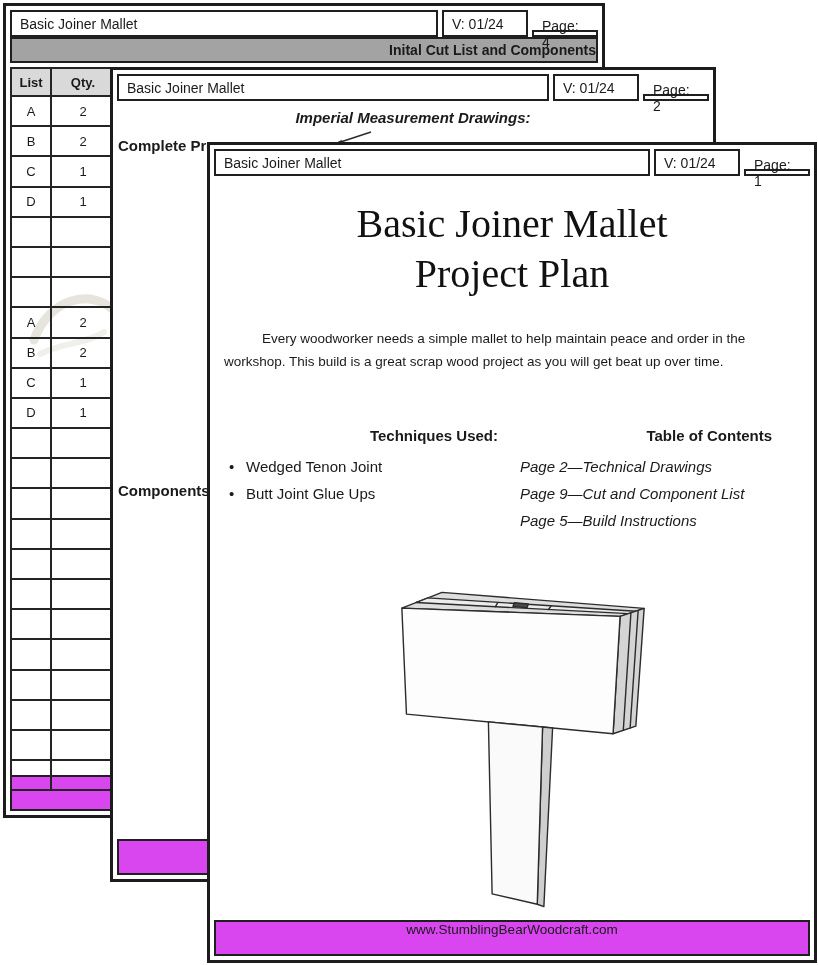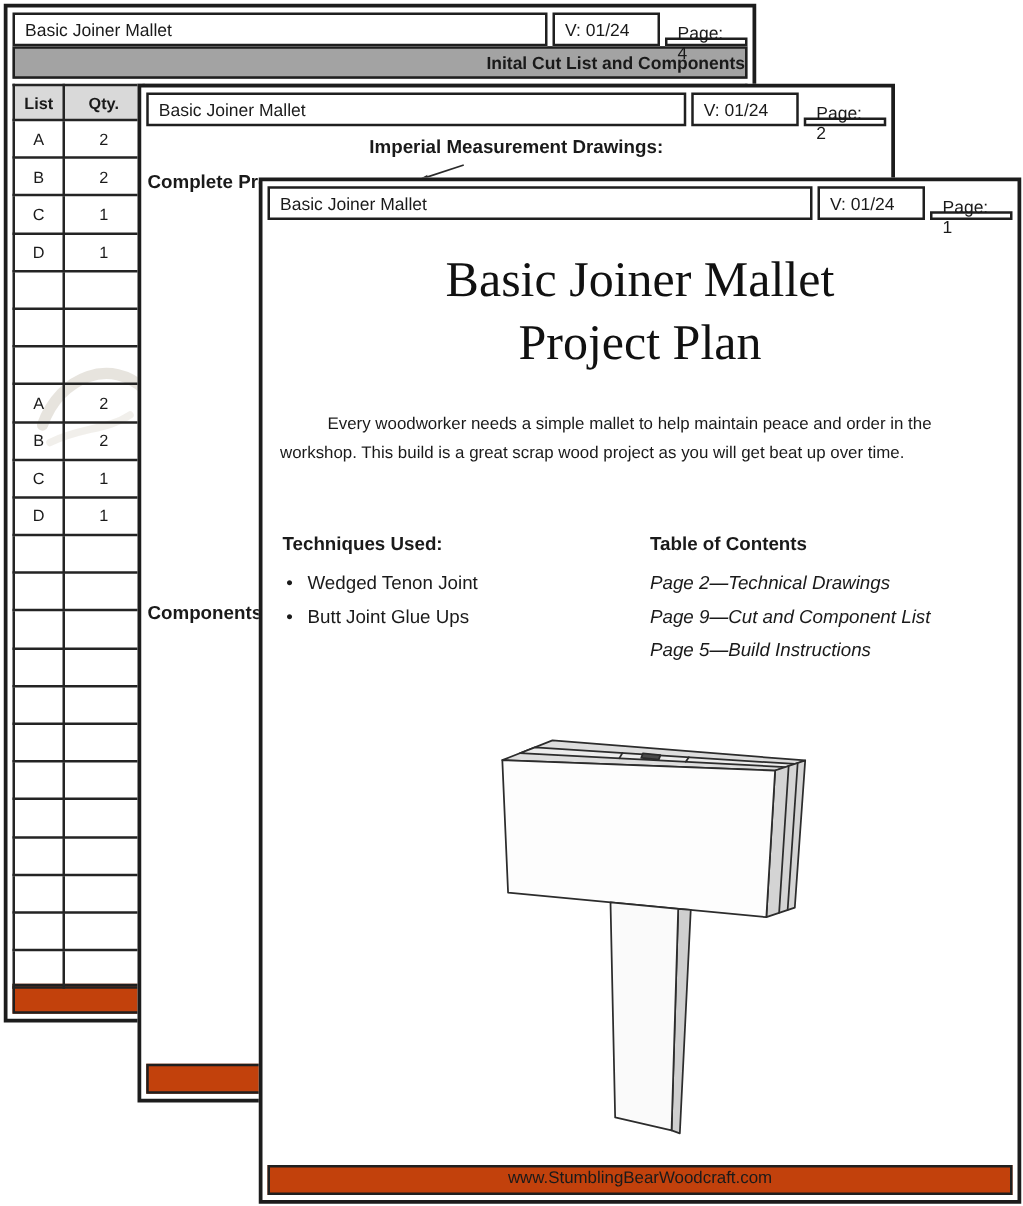--- a/index.html
+++ b/index.html
@@ -15,56 +15,56 @@
   .page1 { left:207px; top:142px; width:610px; height:821px; z-index:3; }
 
   
   .doc-header { display:flex; gap:4px; height:27px; font-size:14px; }
   .doc-header > div { border:2px solid #1f1f1f; display:flex; align-items:center; background:#fff; }
   .hd-title { flex:1; padding:0 8px; }
   .hd-ver   { width:86px; padding:0 8px; }
   .hd-page  { width:66px; padding:0 8px;margin-top:20px; }
 
   
-  .doc-footer { position:absolute; left:0; right:0; bottom:0; height:24px;
-    border:2px solid #1f1f1f; background:#c2410c; text-align:center;
+  .doc-footer { position:absolute; left:0; right:0; bottom:0; height:36px;
+    border:2px solid #1f1f1f; background:#d946ef; text-align:center;
     font-size:13.5px; line-height:16px; }
 
   
   .band { margin-top:0; height:26px; border:2px solid #1f1f1f; background:#a3a3a3;
     font-weight:bold; font-size:14px; text-align:right; line-height:22px; }
   table.cutlist { position:absolute; left:0; right:0; top:57px; width:100%;
     border-collapse:collapse; table-layout:fixed; }
   table.cutlist th, table.cutlist td { border:2px solid #242424; font-size:13px; overflow:hidden; white-space:nowrap; }
   table.cutlist thead tr { height:28px; }
   table.cutlist tbody tr { height:30.2px; }
   table.cutlist th { background:#d9d9d9; font-weight:bold; text-align:center; }
   .c-item { width:40px; text-align:center; }
   .c-qty  { width:64px; text-align:center; }
   .c-desc { text-align:left; padding-left:4px; }
   .watermark { position:absolute; left:14px; top:262px; z-index:0; pointer-events:none; }
   table.cutlist { z-index:1; }
 
   
   .p2-heading { position:absolute; left:0; right:0; top:35px; text-align:center;
-    font-weight:bold; font-size:15px; }
+    font-weight:bold; font-size:15px;font-style:italic; }
   .p2-label { position:absolute; left:1px; font-weight:bold; font-size:15px; white-space:nowrap; }
   .p2-label.complete   { top:63px; }
   .p2-label.components { top:408px; }
   .arrow-frag { position:absolute; left:208px; top:54px; }
 
   
   .p1-title { position:absolute; left:0; right:0; top:50px; text-align:center;
     font-family:"Liberation Serif", serif; font-size:40px; line-height:50px; color:#111; }
   .p1-intro { position:absolute; left:0; right:0; top:178px; padding:0 10px;
     font-size:13.5px; line-height:23px; text-indent:38px; }
   .col { position:absolute; top:278px; }
   .col-left  { left:12px;  width:272px; }
   .col-right { left:306px; width:252px; }
-  .col-head { font-weight:bold; font-size:15px; text-align:left; margin-bottom:9px; }
+  .col-head { font-weight:bold; font-size:15px; text-align:right; margin-bottom:9px; }
   .bullet-row { display:flex; line-height:27px; font-size:15px; }
   .blt { width:20px; padding-left:3px; }
   .toc-entry { line-height:27px; font-size:15px;font-style:italic; }
   .mallet { position:absolute; left:166px; top:430px; }
 </style>
 </head>
 <body>
 
 <div class="canvas">
 

